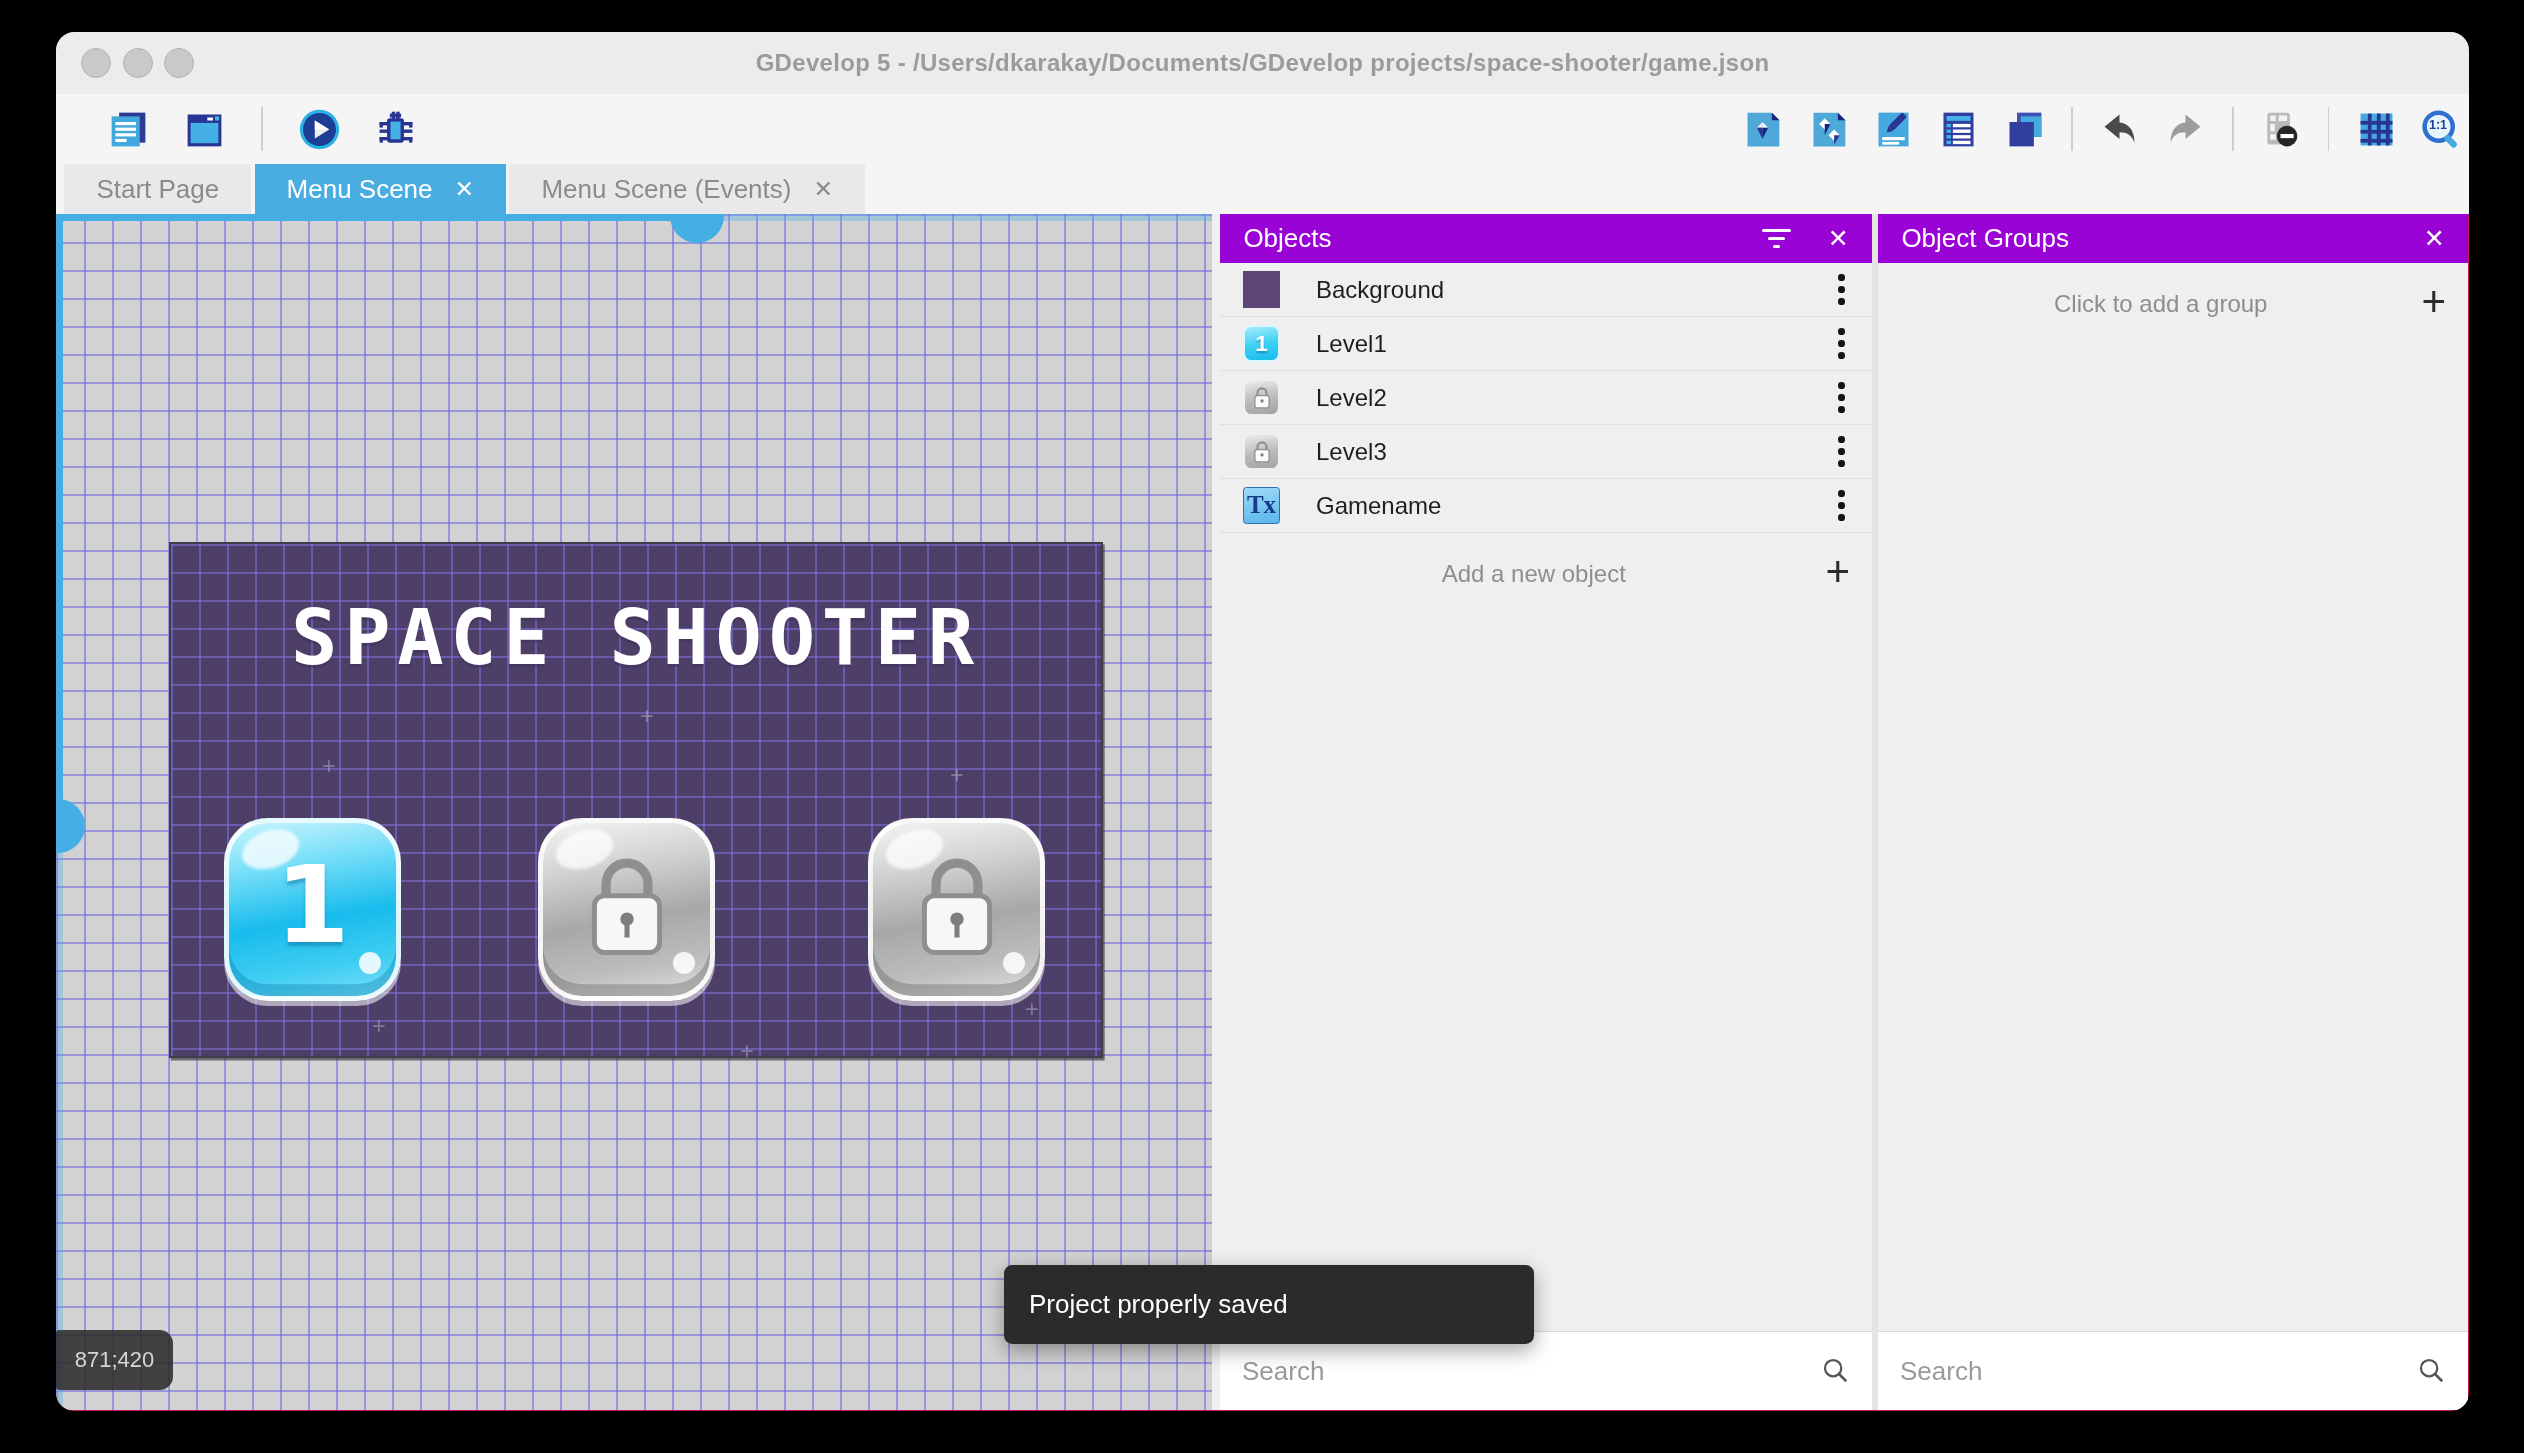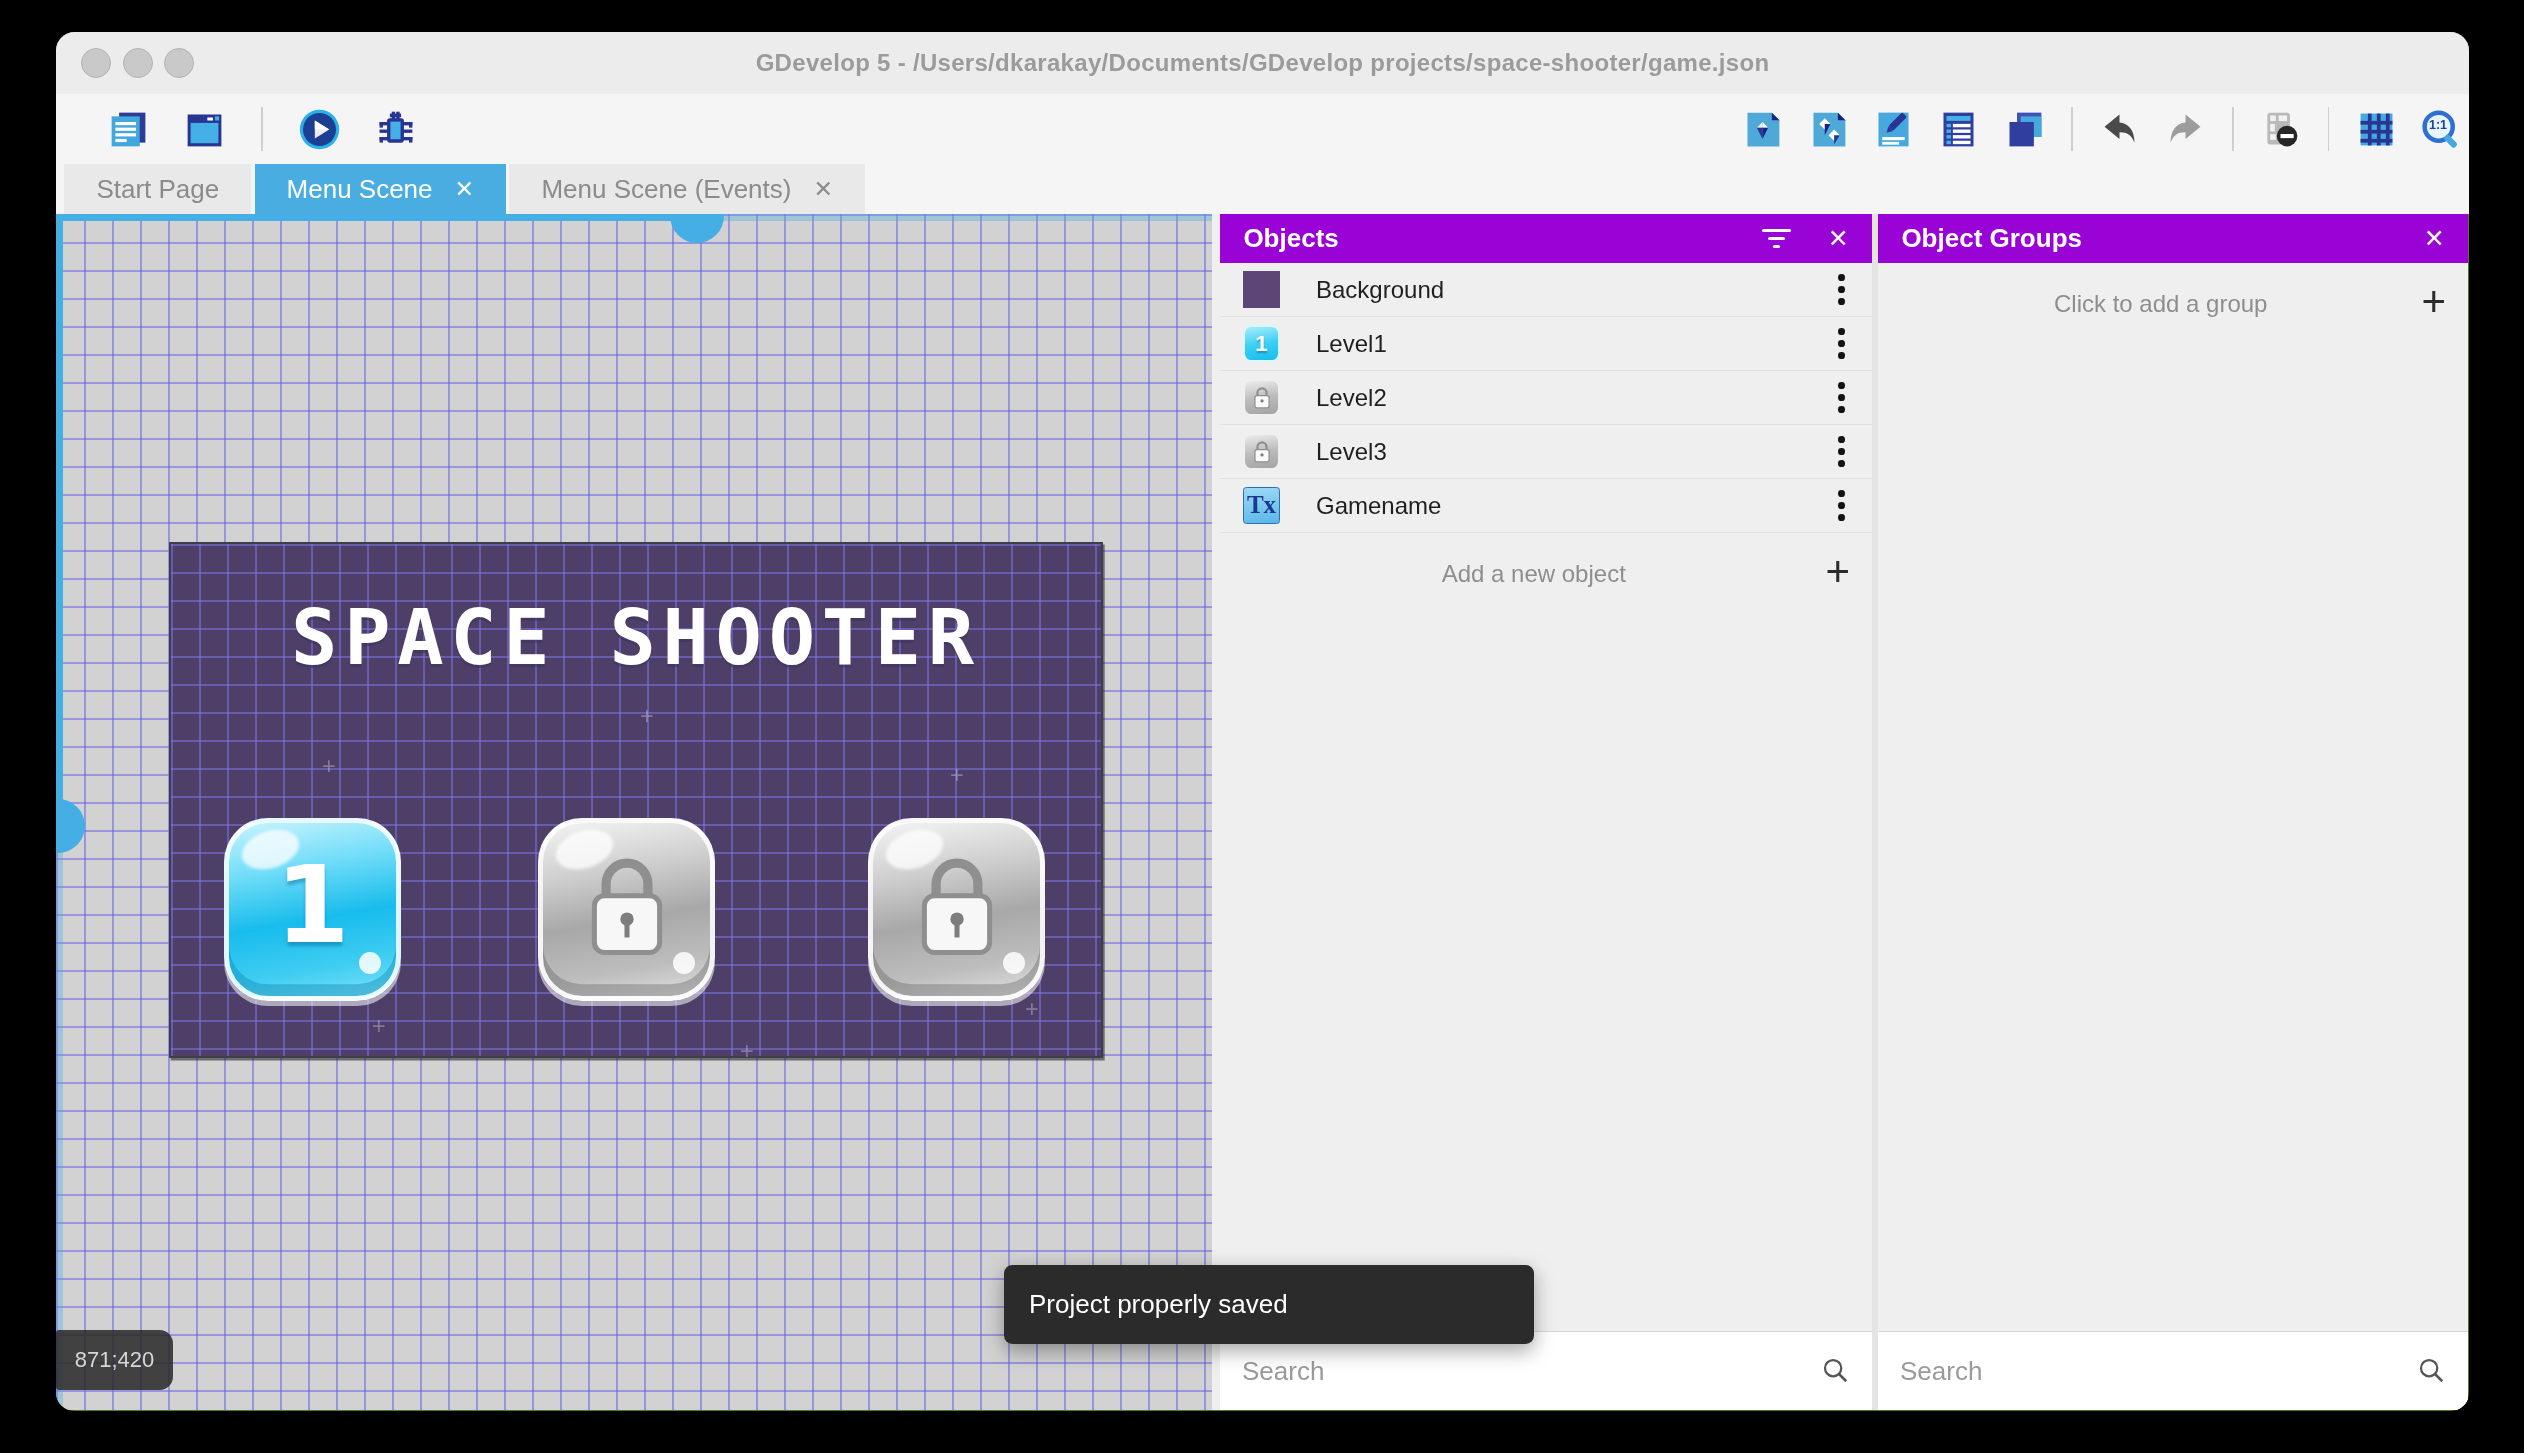--- a/index.html
+++ b/index.html
@@ -1,20 +1,20 @@
 <!DOCTYPE html>
 <html style="font-size:13.4px"><head>
 <meta charset="utf-8">
 <style>
   * { margin:0; padding:0; box-sizing:border-box; }
   html,body { width:2525px; height:1453px; background:#000; font-family:"Liberation Sans", sans-serif; overflow:hidden; }
 
   
   .window { position:absolute; left:56px; top:32px; width:2413px; height:1379px;
-    background:#4d7c0f; border-radius:18.4px; overflow:hidden;
+    background:#be185d; border-radius:18.4px; overflow:hidden;
     box-shadow:0 25px 75px rgba(0,0,0,0.85); }
 
   
   .titlebar { position:relative; height:62px; background:#ececec; display:flex; align-items:center; justify-content:center; }
   .traffic { position:absolute; left:25px; top:0; height:62px; display:flex; align-items:center; gap:11.7px; }
   .light { width:30px; height:30px; border-radius:50%; background:#c9c9c9; border:1.7px solid #b2b2b2; }
   .win-title { color:#9b9b9b; font-size:24px; font-weight:bold; letter-spacing:0.3px; }
 
   
   .toolbar { position:relative; height:70px; background:#f5f5f5; display:flex; align-items:center; }
@@ -82,21 +82,21 @@
 
   .toast { position:absolute; left:948px; top:1051px; width:530px; height:79px; background:#2b2b2b; border-radius:8.4px;
     display:flex; align-items:center; padding-left:25px; color:#fff; font-size:26px; z-index:60;
     box-shadow:0 6.7px 20px rgba(0,0,0,.35); }
 
   
   .panel { position:relative; display:flex; flex-direction:column; background:#efefef; height:100%; }
   .panel.objects { width:652px; }
   .panel.groups  { width:596px; border-left:6.7px solid #e4e4e4; }
   .panel-header { height:49px; background:#9903d6; color:#fff; display:flex; align-items:center; padding:0 23.4px; flex:none; }
-  .panel-header .ph-title { font-size:26px; font-weight:bold; }
+  .panel-header .ph-title { font-size:26px; font-weight:normal; }
   .ph-actions { margin-left:auto; display:flex; align-items:center; gap:37px; }
   .filter-icon { display:flex; flex-direction:column; gap:5px; align-items:center; cursor:pointer; }
   .filter-icon i { display:block; background:#fff; height:3.3px; border-radius:1.7px; }
   .filter-icon i:nth-child(1){ width:28.5px; } .filter-icon i:nth-child(2){ width:16.7px; } .filter-icon i:nth-child(3){ width:6.7px; }
   .ph-close { color:#fff; font-size:25px; cursor:pointer; }
 
   .obj-row { height:54px; display:flex; align-items:center; padding:0 22px; border-bottom:1.7px solid #e0e0e0; cursor:pointer; background:#efefef; }
   .obj-ico { width:39px; height:39px; flex:none; display:flex; align-items:center; justify-content:center; }
   .obj-name { margin-left:35px; font-size:24px; color:#1f1f1f; }
   .kebab { margin-left:auto; display:flex; flex-direction:column; gap:5px; padding:5px; cursor:pointer; }

